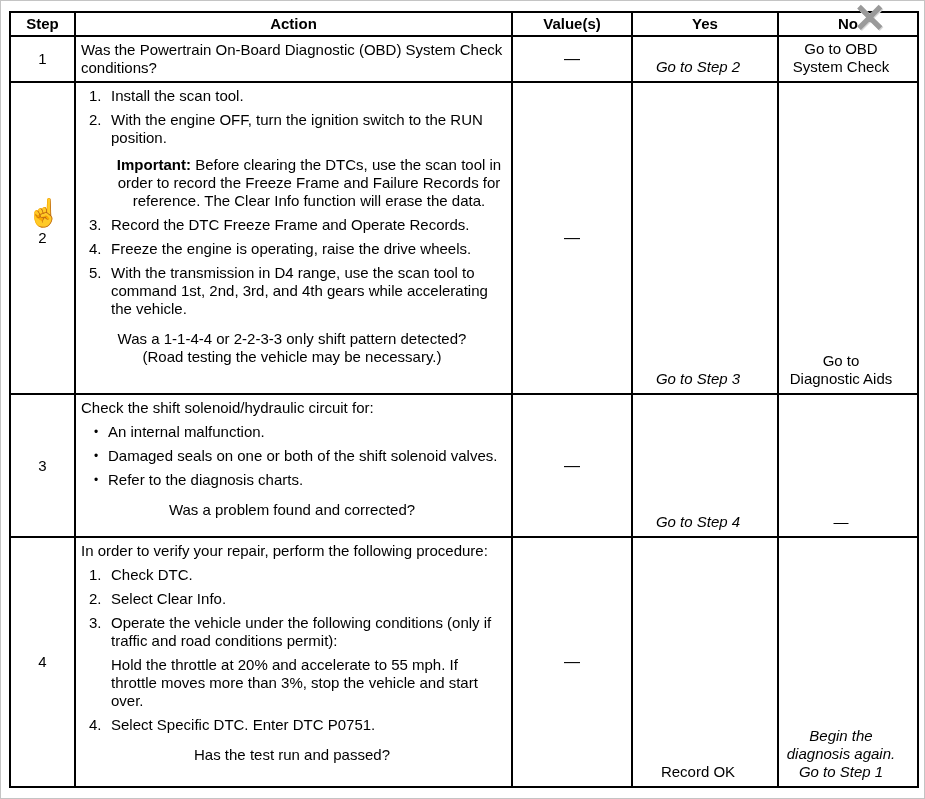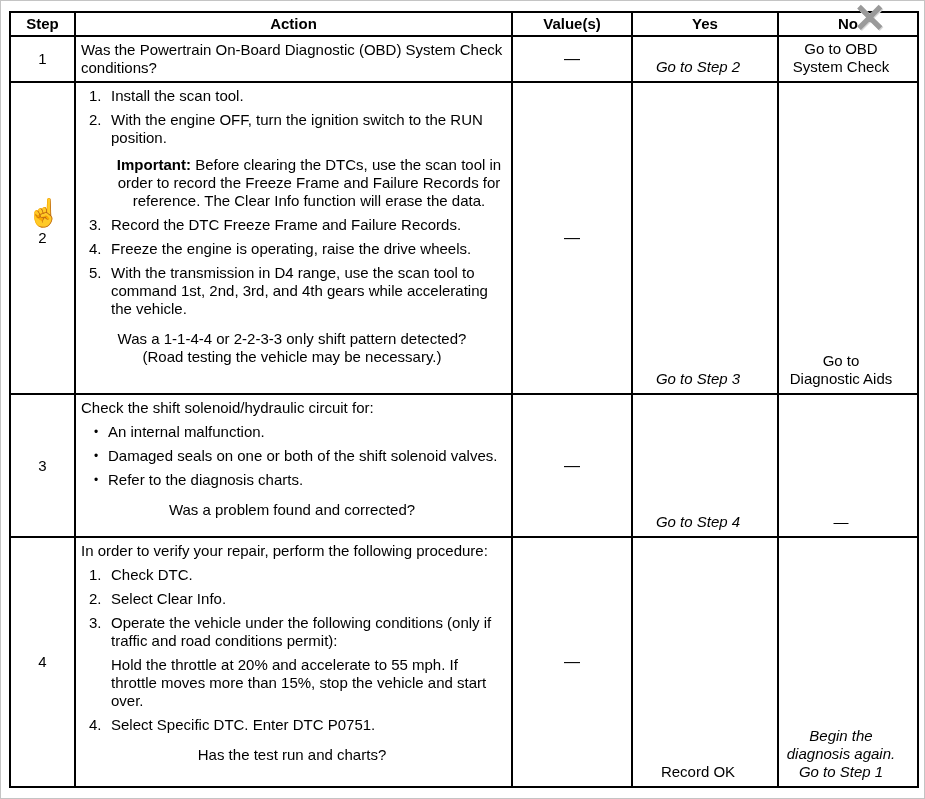--- a/index.html
+++ b/index.html
@@ -107,21 +107,21 @@
               <span class="marker">1.</span>
               <span class="txt">Install the scan tool.</span>
             </div>
             <div class="blk num">
               <span class="marker">2.</span>
               <span class="txt">With the engine OFF, turn the ignition switch to the RUN position.</span>
             </div>
             <div class="blk important"><span class="imp-label">Important:</span> Before clearing the DTCs, use the scan tool in order to record the Freeze Frame and Failure Records for reference. The Clear Info function will erase the data.</div>
             <div class="blk num">
               <span class="marker">3.</span>
-              <span class="txt">Record the DTC Freeze Frame and Failure Records.</span>
+              <span class="txt">Record the DTC Freeze Frame and Operate Records.</span>
             </div>
             <div class="blk num">
               <span class="marker">4.</span>
               <span class="txt">Freeze the engine is operating, raise the drive wheels.</span>
             </div>
             <div class="blk num">
               <span class="marker">5.</span>
               <span class="txt">With the transmission in D4 range, use the scan tool to command 1st, 2nd, 3rd, and 4th gears while accelerating the vehicle.</span>
             </div>
             <div class="blk q">Was a 1-1-4-4 or 2-2-3-3 only shift pattern detected?
@@ -163,26 +163,26 @@
               <span class="txt">Check DTC.</span>
             </div>
             <div class="blk num">
               <span class="marker">2.</span>
               <span class="txt">Select Clear Info.</span>
             </div>
             <div class="blk num">
               <span class="marker">3.</span>
               <span class="txt">Operate the vehicle under the following conditions (only if traffic and road conditions permit):</span>
             </div>
-            <div class="blk cont">Hold the throttle at 20% and accelerate to 55 mph. If throttle moves more than 15%, stop the vehicle and start over.</div>
+            <div class="blk cont">Hold the throttle at 20% and accelerate to 55 mph. If throttle moves more than 3%, stop the vehicle and start over.</div>
             <div class="blk num">
               <span class="marker">4.</span>
               <span class="txt">Select Specific DTC. Enter DTC P0751.</span>
             </div>
-            <div class="blk q">Has the test run and charts?</div>
+            <div class="blk q">Has the test run and passed?</div>
           </td>
           <td class="value">—</td>
           <td class="yes">Record OK</td>
           <td class="no italic">Begin the
 diagnosis again.
 Go to Step 1</td>
         </tr>
       </tbody>
   </table>
 

